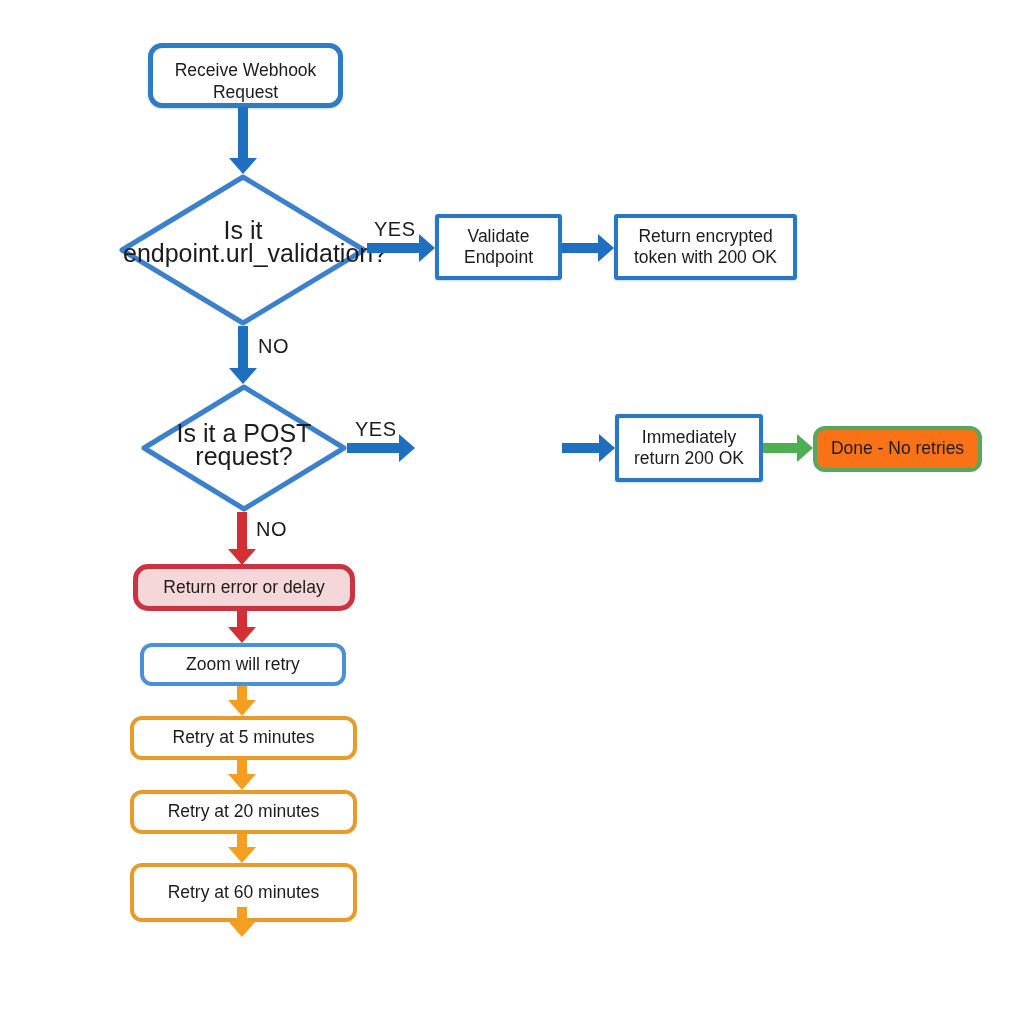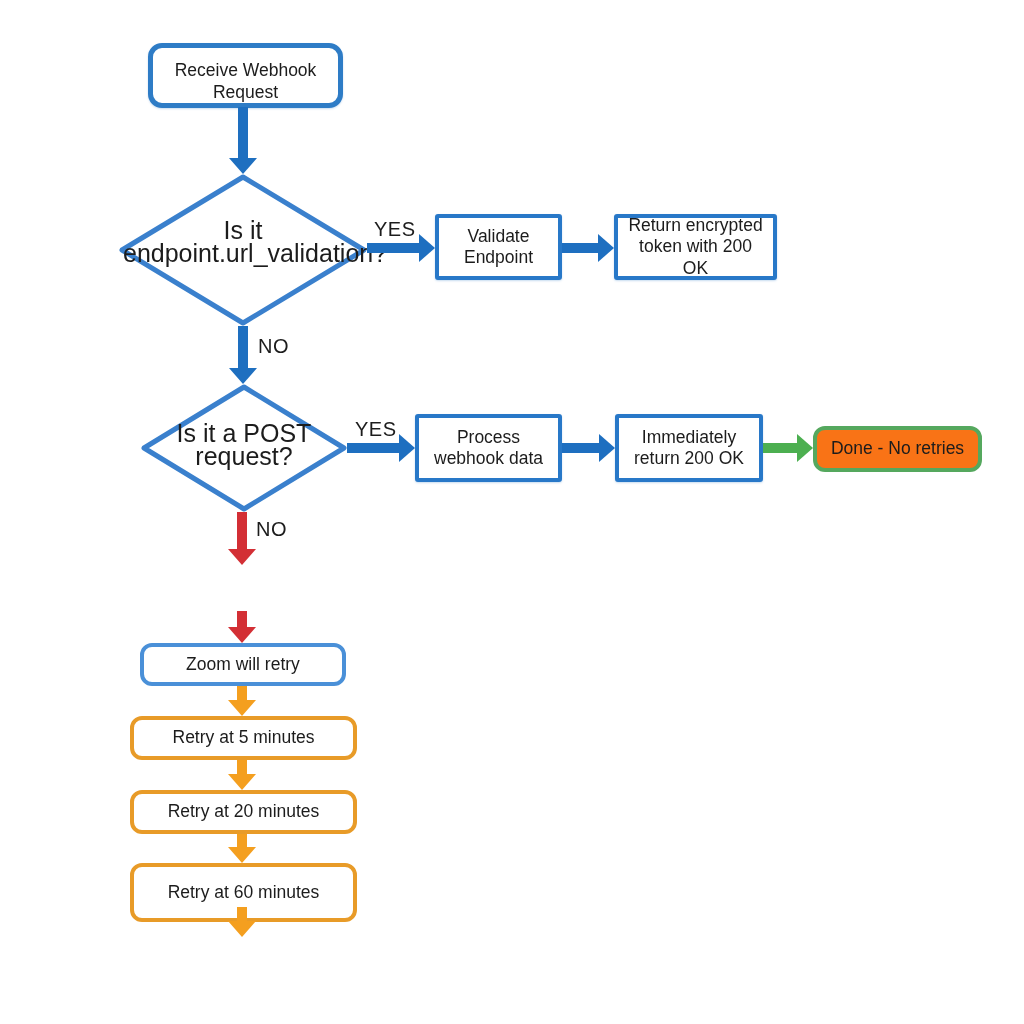--- a/index.html
+++ b/index.html
@@ -67,44 +67,41 @@
 
   <div class="node rect-blue" style="left:435px;top:214px;width:127px;height:66px;padding:0 10px;">
     <span>Validate Endpoint</span>
   </div>
 
   <div class="harrow blue" style="left:562px;top:234px;width:52px;">
     <div class="shaft"></div>
     <div class="head"></div>
   </div>
 
-  <div class="node rect-blue" style="left:614px;top:214px;width:163px;height:66px;padding:0 8px;">
+  <div class="node rect-blue" style="left:614px;top:214px;width:183px;height:66px;padding:0 8px;">
     <span>Return encrypted token with 200 OK</span>
   </div>
 
   <div class="edge-label" style="left:258px;top:335px;">NO</div>
   <div class="varrow blue" style="left:229px;top:326px;height:58px;">
     <div class="shaft"></div>
     <div class="head"></div>
   </div>
 
   <svg class="diamond-svg" style="left:141px;top:384px;" width="206" height="128" viewBox="0 0 206 128">
     <polygon points="103,3 203,64 103,125 3,64" fill="#ffffff" stroke="#3a80cd" stroke-width="5" stroke-linejoin="round"></polygon>
   </svg>
   <div class="diamond-text" style="left:149px;top:422px;width:190px;">Is it a POST request?</div>
 
   <div class="edge-label" style="left:355px;top:418px;">YES</div>
   <div class="harrow blue" style="left:347px;top:434px;width:68px;">
     <div class="shaft"></div>
     <div class="head"></div>
   </div>
 
-  <div class="node rect-blue" style="left:415px;top:414px;width:147px;height:68px;padding:0 10px;">
-    <span>Process webhook data</span>
-  </div>
 
   <div class="harrow blue" style="left:562px;top:434px;width:53px;">
     <div class="shaft"></div>
     <div class="head"></div>
   </div>
 
   <div class="node rect-blue" style="left:615px;top:414px;width:148px;height:68px;padding:0 8px;">
     <span>Immediately return 200 OK</span>
   </div>
 
@@ -116,20 +113,23 @@
   <div class="node round-green" style="left:813px;top:426px;width:169px;height:46px;padding:0 8px;">
     <span>Done - No retries</span>
   </div>
 
   <div class="edge-label" style="left:256px;top:518px;">NO</div>
   <div class="varrow red" style="left:228px;top:512px;height:53px;">
     <div class="shaft"></div>
     <div class="head"></div>
   </div>
 
+  <div class="node round-red" style="left:133px;top:564px;width:222px;height:47px;padding:0 10px;">
+    <span>Return error or delay</span>
+  </div>
 
   <div class="varrow red" style="left:228px;top:611px;height:32px;">
     <div class="shaft"></div>
     <div class="head"></div>
   </div>
 
   <div class="node round-blue" style="left:140px;top:643px;width:206px;height:43px;padding:0 10px;">
     <span>Zoom will retry</span>
   </div>
 

